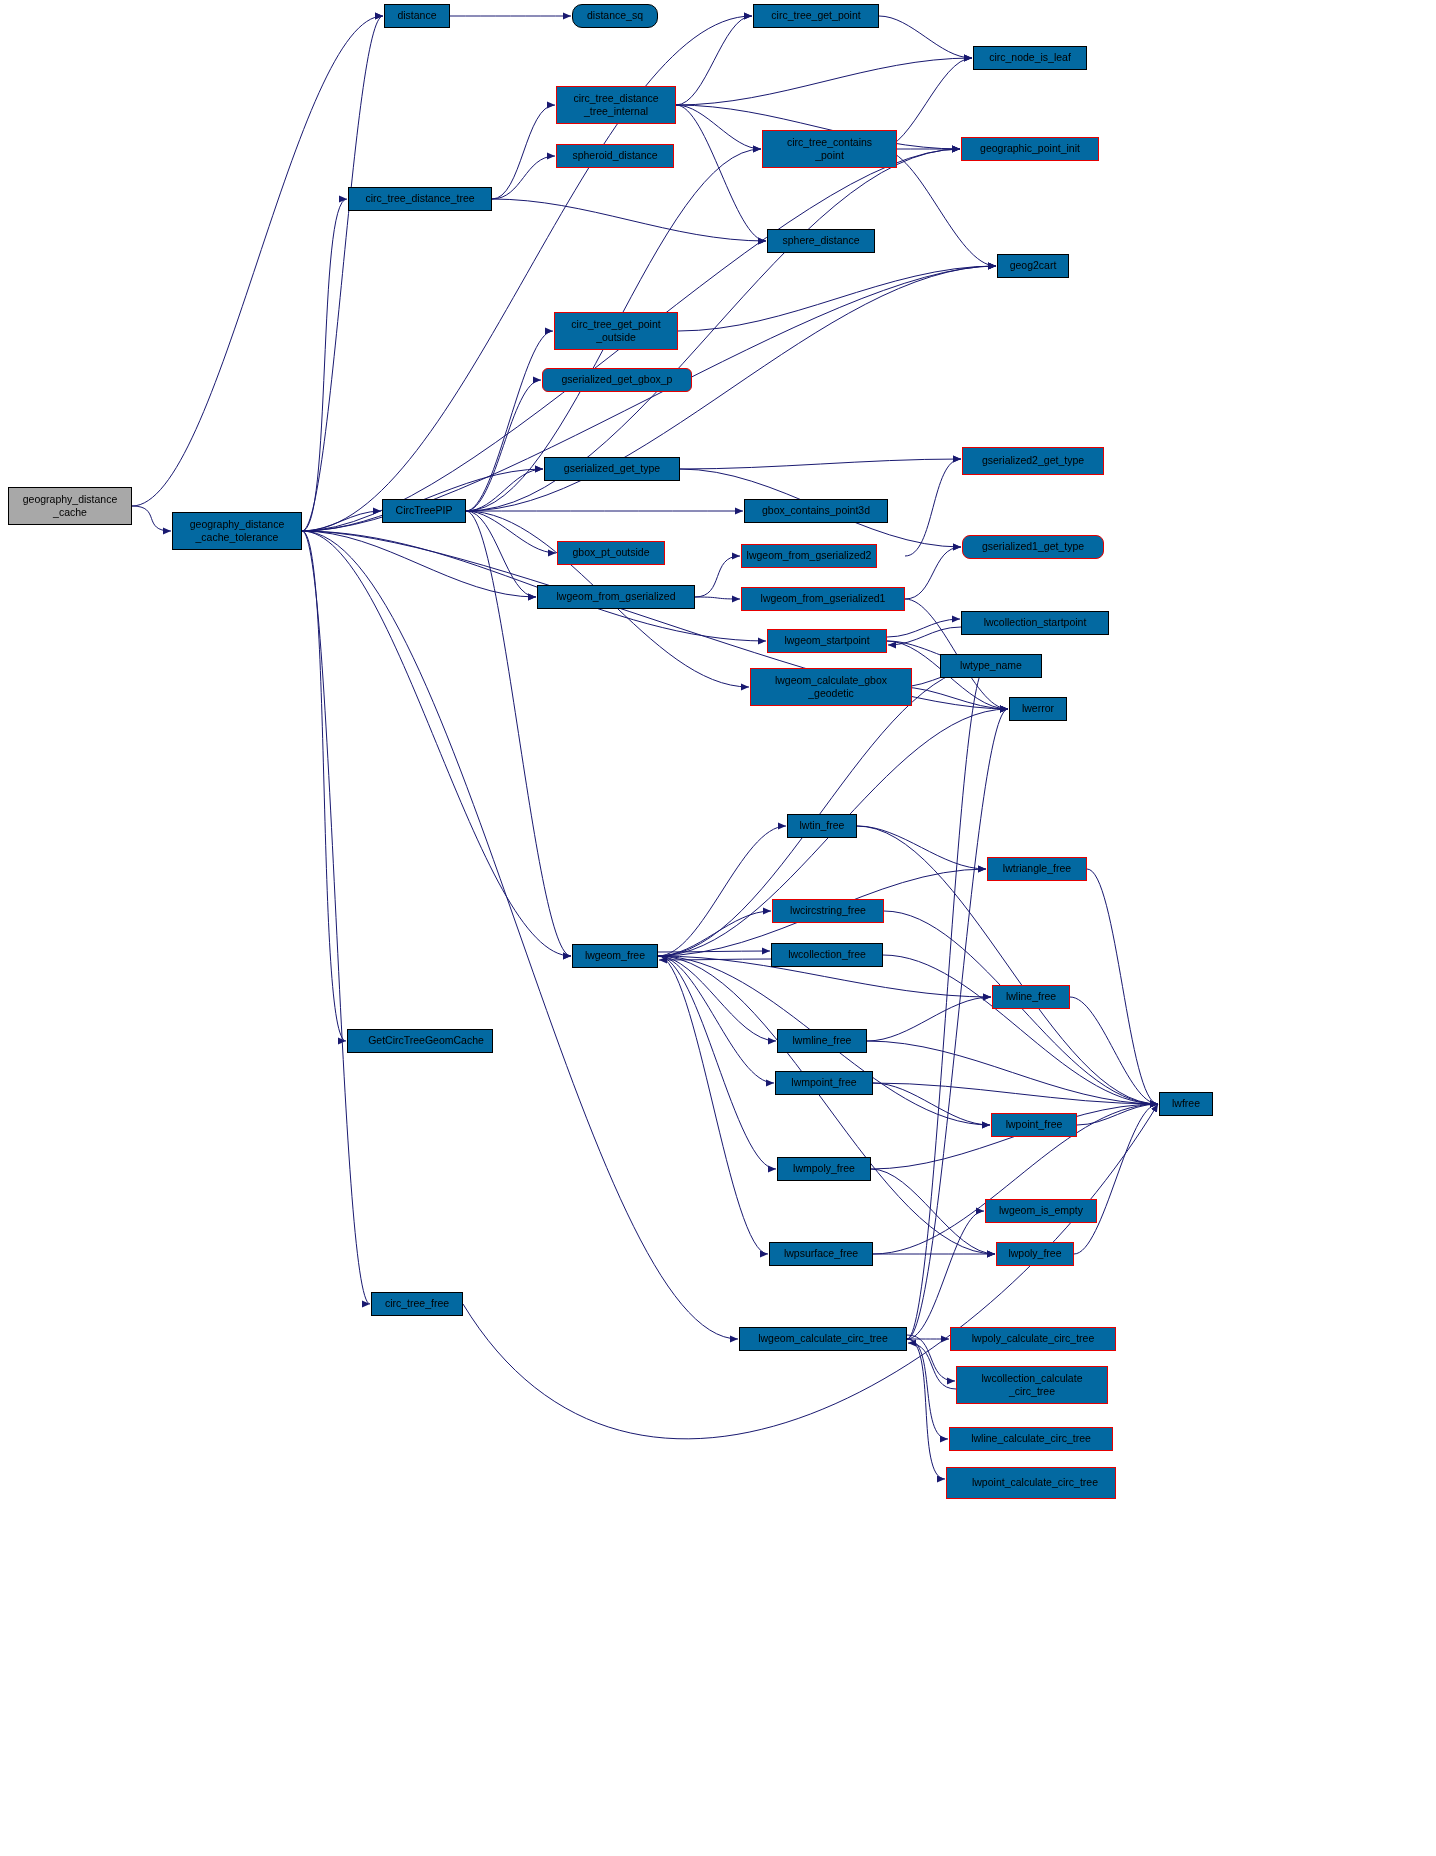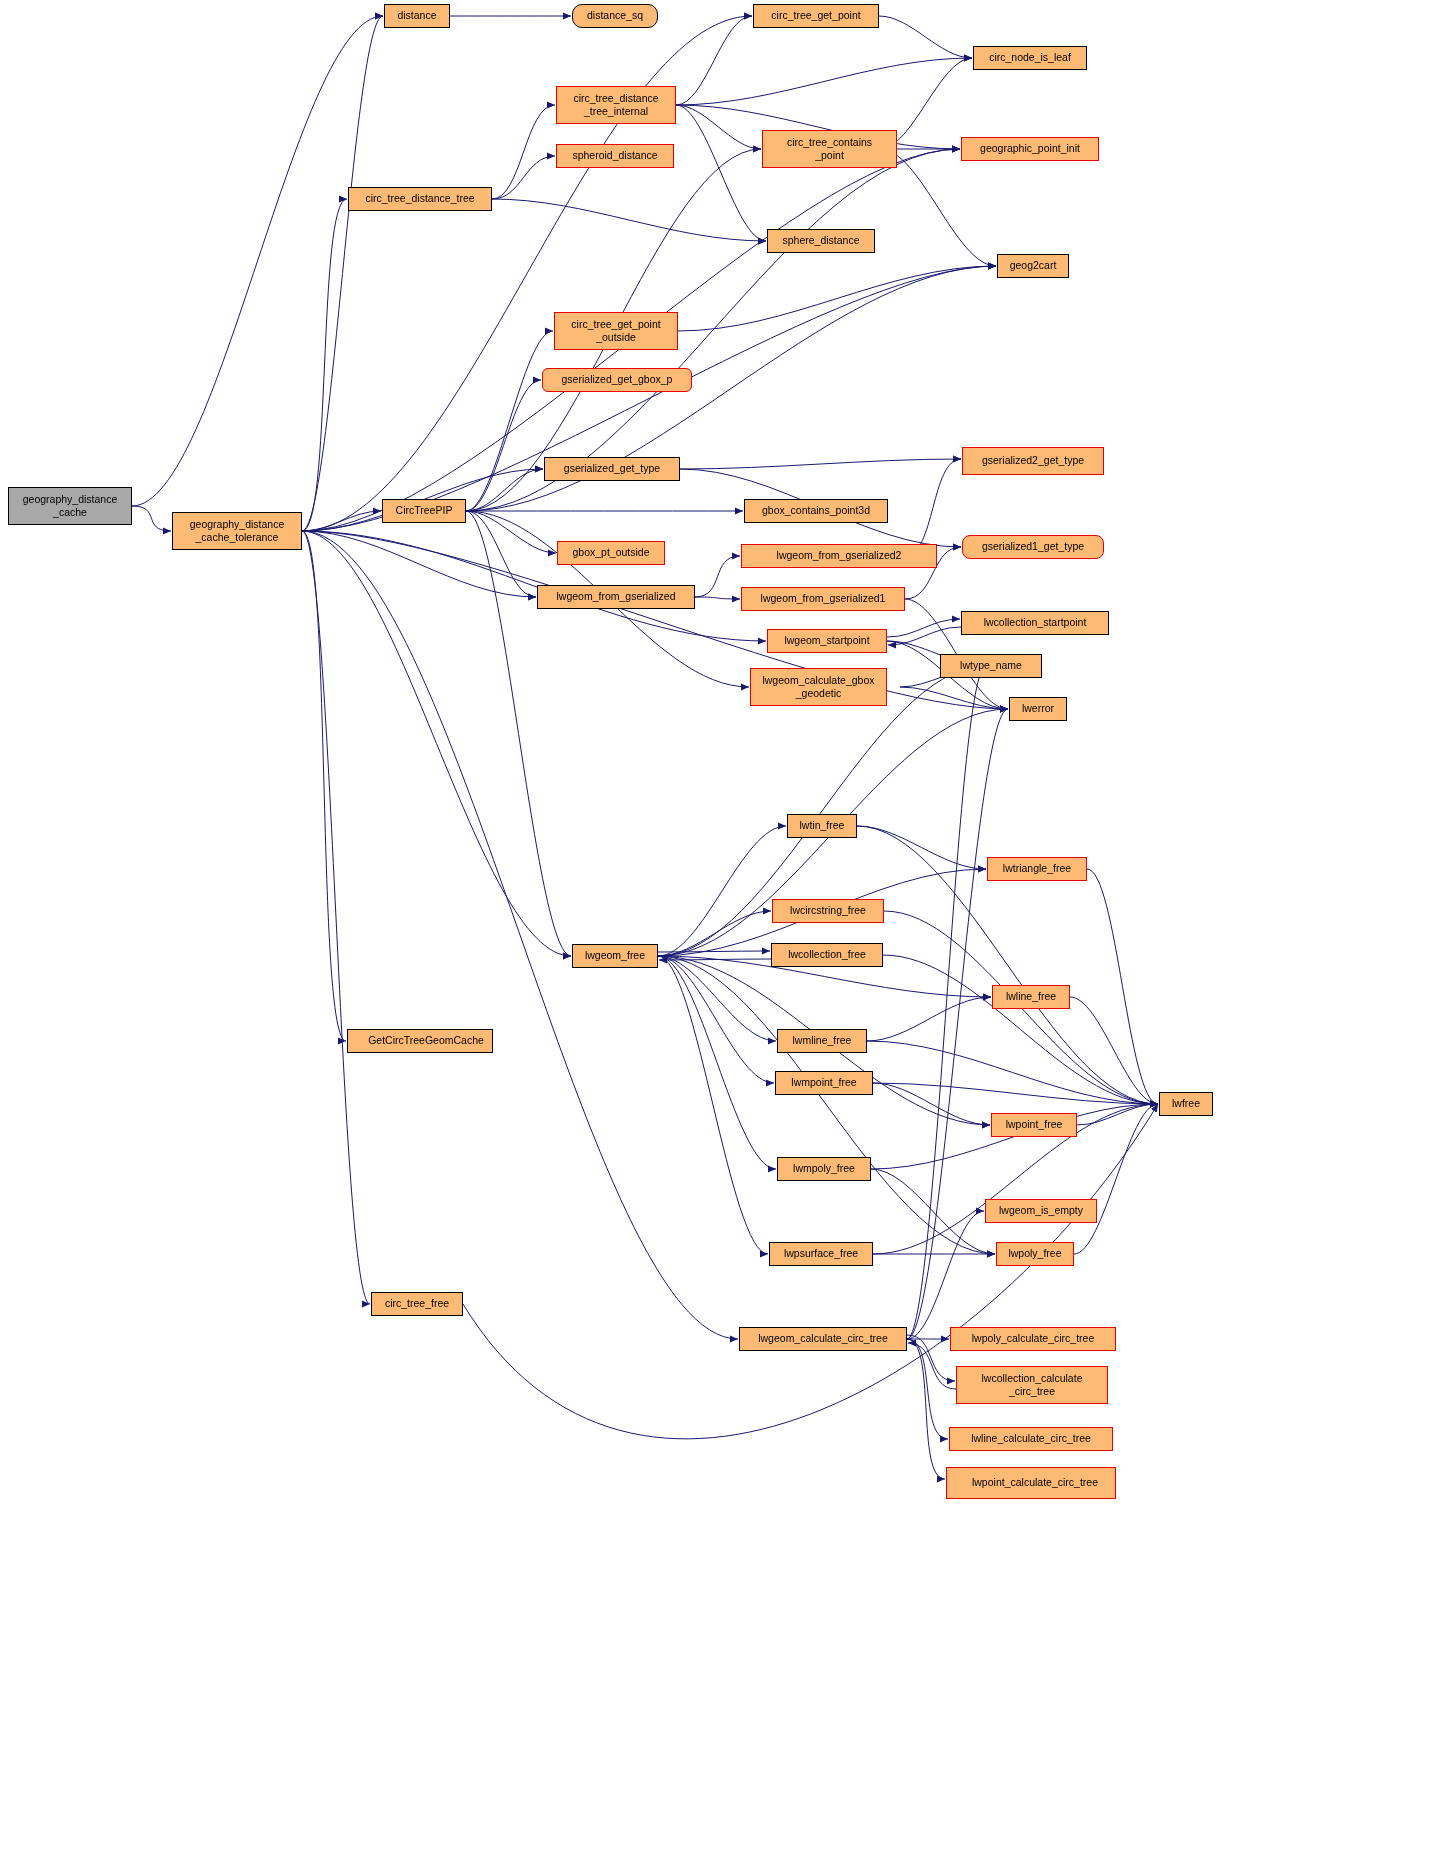--- a/index.html
+++ b/index.html
@@ -17,21 +17,21 @@
     position: absolute;
     box-sizing: border-box;
     display: flex;
     align-items: center;
     justify-content: center;
     text-align: center;
     white-space: pre-line;
     font-size: 10.5px;
     line-height: 1.25;
     color: #000000;
-    background: #fdba74;
+    background: #0369a1;
     border: 1px solid #000000;
     cursor: pointer;
     z-index: 2;
   }
   .node.truncated { border-color: #e60000; }
   .node.focus { background: #a8a8a8; cursor: default; }
 </style>
 </head>
 <body>
 
@@ -156,27 +156,27 @@
       <div class="node" style="left: 997px; top: 254px; width: 72px; height: 24px;">geog2cart</div>
       <div class="node truncated" style="left: 554px; top: 312px; width: 124px; height: 38px;">circ_tree_get_point
 _outside</div>
       <div class="node truncated" style="left: 542px; top: 368px; width: 150px; height: 24px; border-radius: 6px;">gserialized_get_gbox_p</div>
       <div class="node" style="left: 544px; top: 457px; width: 136px; height: 24px;">gserialized_get_type</div>
       <div class="node truncated" style="left: 962px; top: 447px; width: 142px; height: 28px;">gserialized2_get_type</div>
       <div class="node" style="left: 382px; top: 499px; width: 84px; height: 24px;">CircTreePIP</div>
       <div class="node" style="left: 744px; top: 499px; width: 144px; height: 24px;">gbox_contains_point3d</div>
       <div class="node truncated" style="left: 962px; top: 535px; width: 142px; height: 24px; border-radius: 8px;">gserialized1_get_type</div>
       <div class="node truncated" style="left: 557px; top: 541px; width: 108px; height: 24px;">gbox_pt_outside</div>
-      <div class="node truncated" style="left: 741px; top: 544px; width: 196px; height: 24px;">lwgeom_from_gserialized2</div>
+      <div class="node truncated" style="left: 741px; top: 544px; width: 136px; height: 24px;">lwgeom_from_gserialized2</div>
       <div class="node" style="left: 537px; top: 585px; width: 158px; height: 24px;">lwgeom_from_gserialized</div>
       <div class="node truncated" style="left: 741px; top: 587px; width: 164px; height: 24px;">lwgeom_from_gserialized1</div>
       <div class="node" style="left: 961px; top: 611px; width: 148px; height: 24px;">lwcollection_startpoint</div>
       <div class="node truncated" style="left: 767px; top: 629px; width: 120px; height: 24px;">lwgeom_startpoint</div>
       <div class="node" style="left: 940px; top: 654px; width: 102px; height: 24px;">lwtype_name</div>
-      <div class="node truncated" style="left: 750px; top: 668px; width: 137px; height: 38px;">lwgeom_calculate_gbox
+      <div class="node truncated" style="left: 750px; top: 668px; width: 162px; height: 38px;">lwgeom_calculate_gbox
 _geodetic</div>
       <div class="node" style="left: 1009px; top: 697px; width: 58px; height: 24px;">lwerror</div>
       <div class="node" style="left: 787px; top: 814px; width: 70px; height: 24px;">lwtin_free</div>
       <div class="node truncated" style="left: 987px; top: 857px; width: 100px; height: 24px;">lwtriangle_free</div>
       <div class="node truncated" style="left: 772px; top: 899px; width: 112px; height: 24px;">lwcircstring_free</div>
       <div class="node" style="left: 572px; top: 944px; width: 86px; height: 24px;">lwgeom_free</div>
       <div class="node" style="left: 771px; top: 943px; width: 112px; height: 24px;">lwcollection_free</div>
       <div class="node truncated" style="left: 992px; top: 985px; width: 78px; height: 24px;">lwline_free</div>
       <div class="node" style="left: 777px; top: 1029px; width: 90px; height: 24px;">lwmline_free</div>
       <div class="node" style="left: 775px; top: 1071px; width: 98px; height: 24px;">lwmpoint_free</div>

